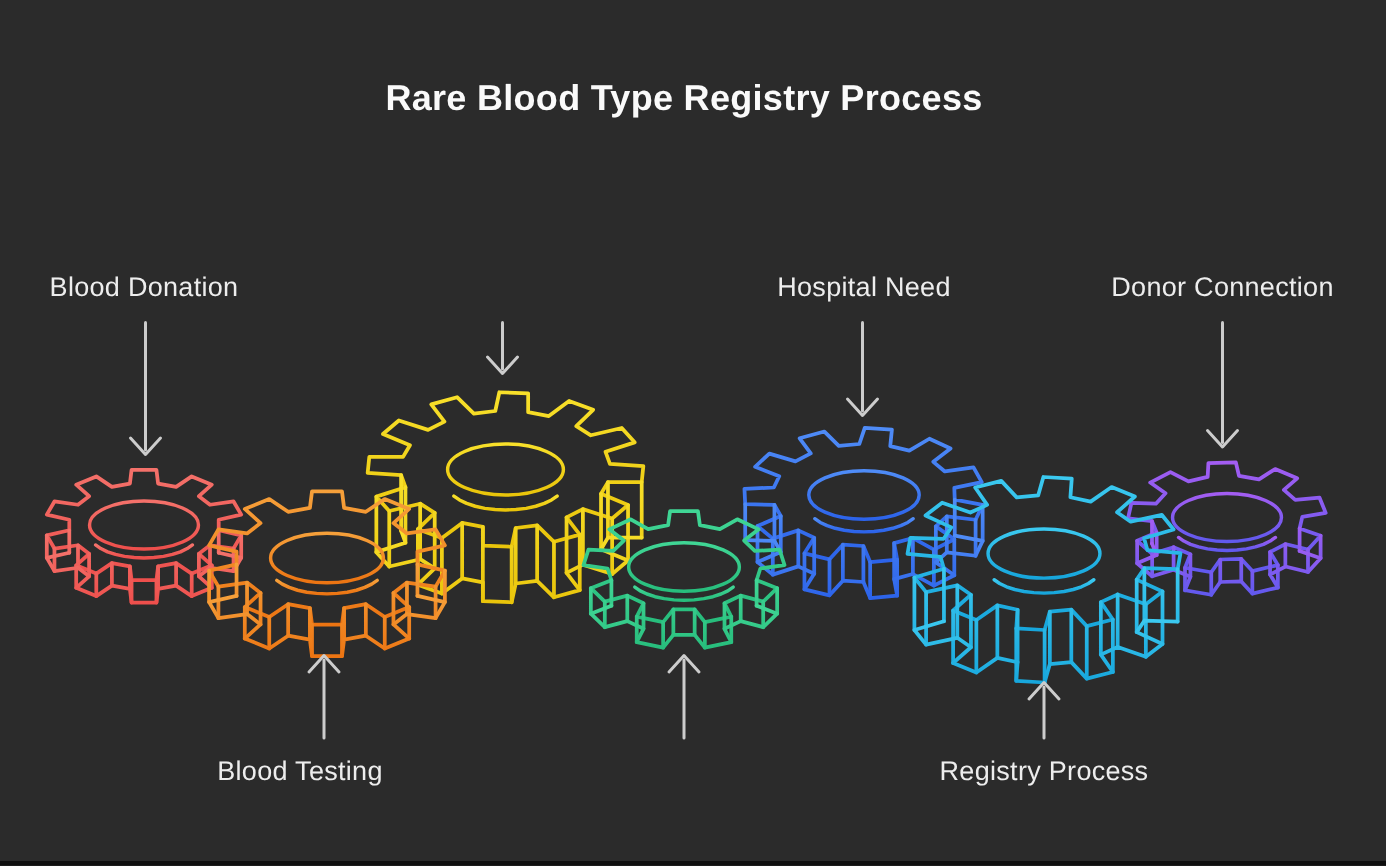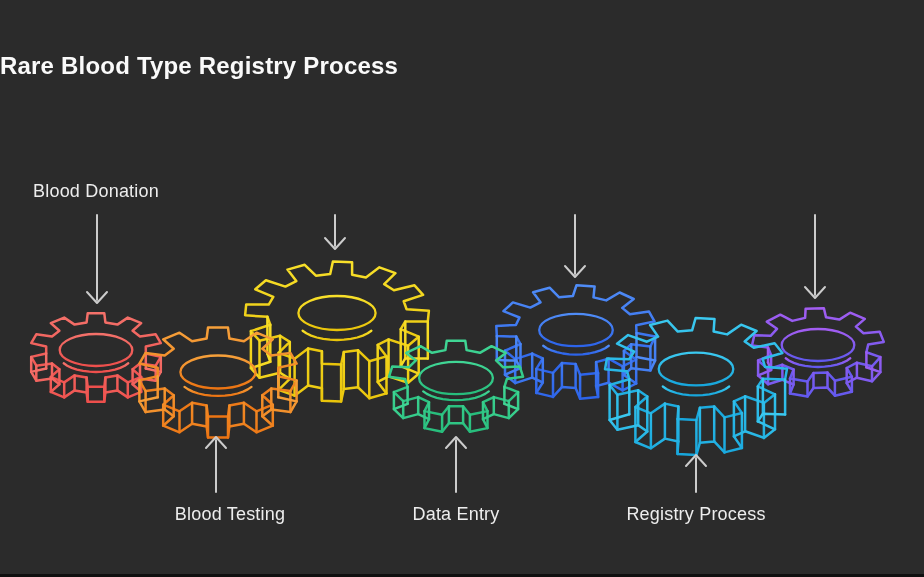--- a/index.html
+++ b/index.html
@@ -3,21 +3,21 @@
 <meta charset="utf-8">
 <style>
   html,body{margin:0;padding:0;background:#1a1a1a;}
   .canvas{
     position:relative;width:924px;height:577px;overflow:hidden;
     background:#2b2b2b;
     font-family:"Liberation Sans","DejaVu Sans",sans-serif;
   }
   .title{
     position:absolute;top:52px;left:0;width:912px;
-    color:#fafafa;font-size:24px;font-weight:700;
+    text-align:center;color:#fafafa;font-size:24px;font-weight:700;
     letter-spacing:.2px;
   }
   .step-label{
     position:absolute;width:220px;text-align:center;
     color:#ededed;font-size:18px;font-weight:500;letter-spacing:.2px;
     white-space:nowrap;
   }
   .gears-svg{position:absolute;left:0;top:0;}
   .bottom-edge{position:absolute;left:0;bottom:0;width:924px;height:3px;background:#0f0f0f;}
 </style>
@@ -132,18 +132,19 @@
         <polyline points="686,466 696,455 706,466"></polyline>
         <line x1="696" y1="458" x2="696" y2="492"></line>
       </g>
       <g stroke="#cccccc" fill="none" stroke-width="2" stroke-linecap="round" stroke-linejoin="round">
         <line x1="815" y1="215" x2="815" y2="295"></line>
         <polyline points="805,287 815,298 825,287"></polyline>
       </g>
     </svg>
 
   <div class="step-label" style="left:-14px;top:181px">Blood Donation</div>
-  <div class="step-label" style="left:120px;top:504px">Blood Testing</div>
-  <div class="step-label" style="left:346px;top:504px">Data Entry</div>
+  <div class="step-label" style="left:466px;top:181px">Hospital Need</div>
+  <div class="step-label" style="left:705px;top:181px">Donor Connection</div>
+  <div class="step-label" style="left:90px;top:504px">Blood Testing</div>
   <div class="step-label" style="left:586px;top:504px">Registry Process</div>
 
   <div class="bottom-edge"></div>
 </div>
 
 </body></html>

